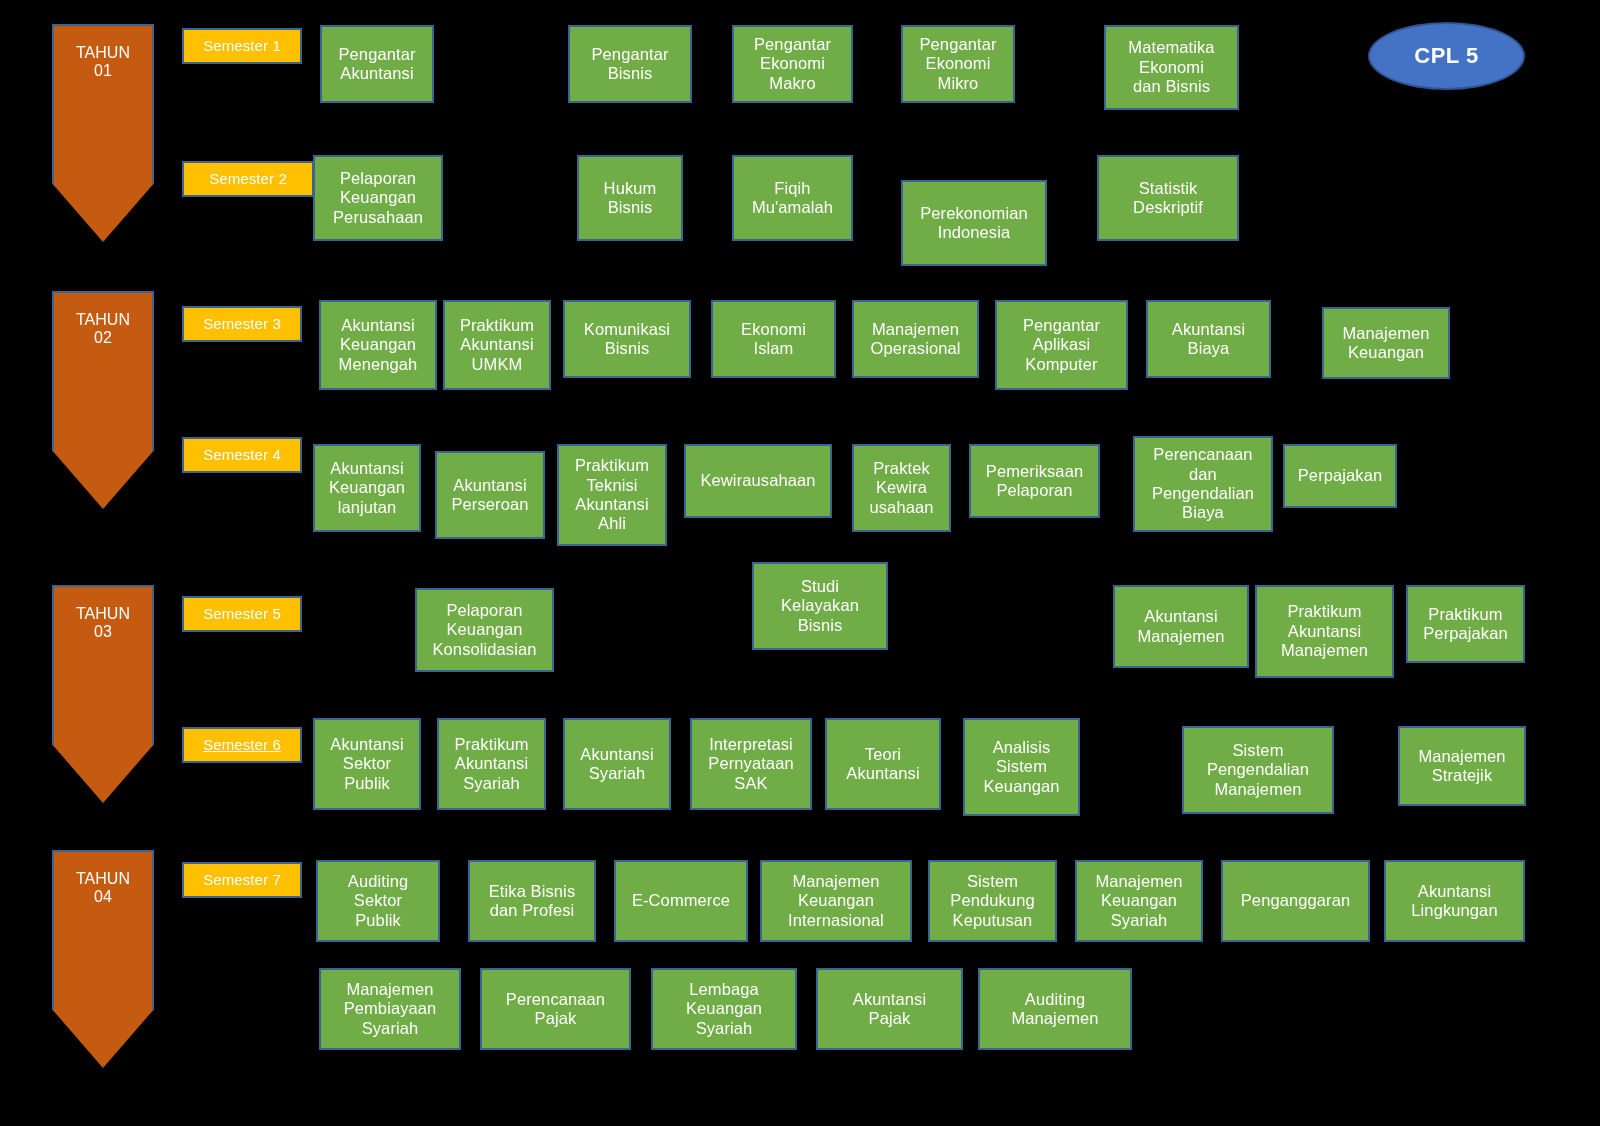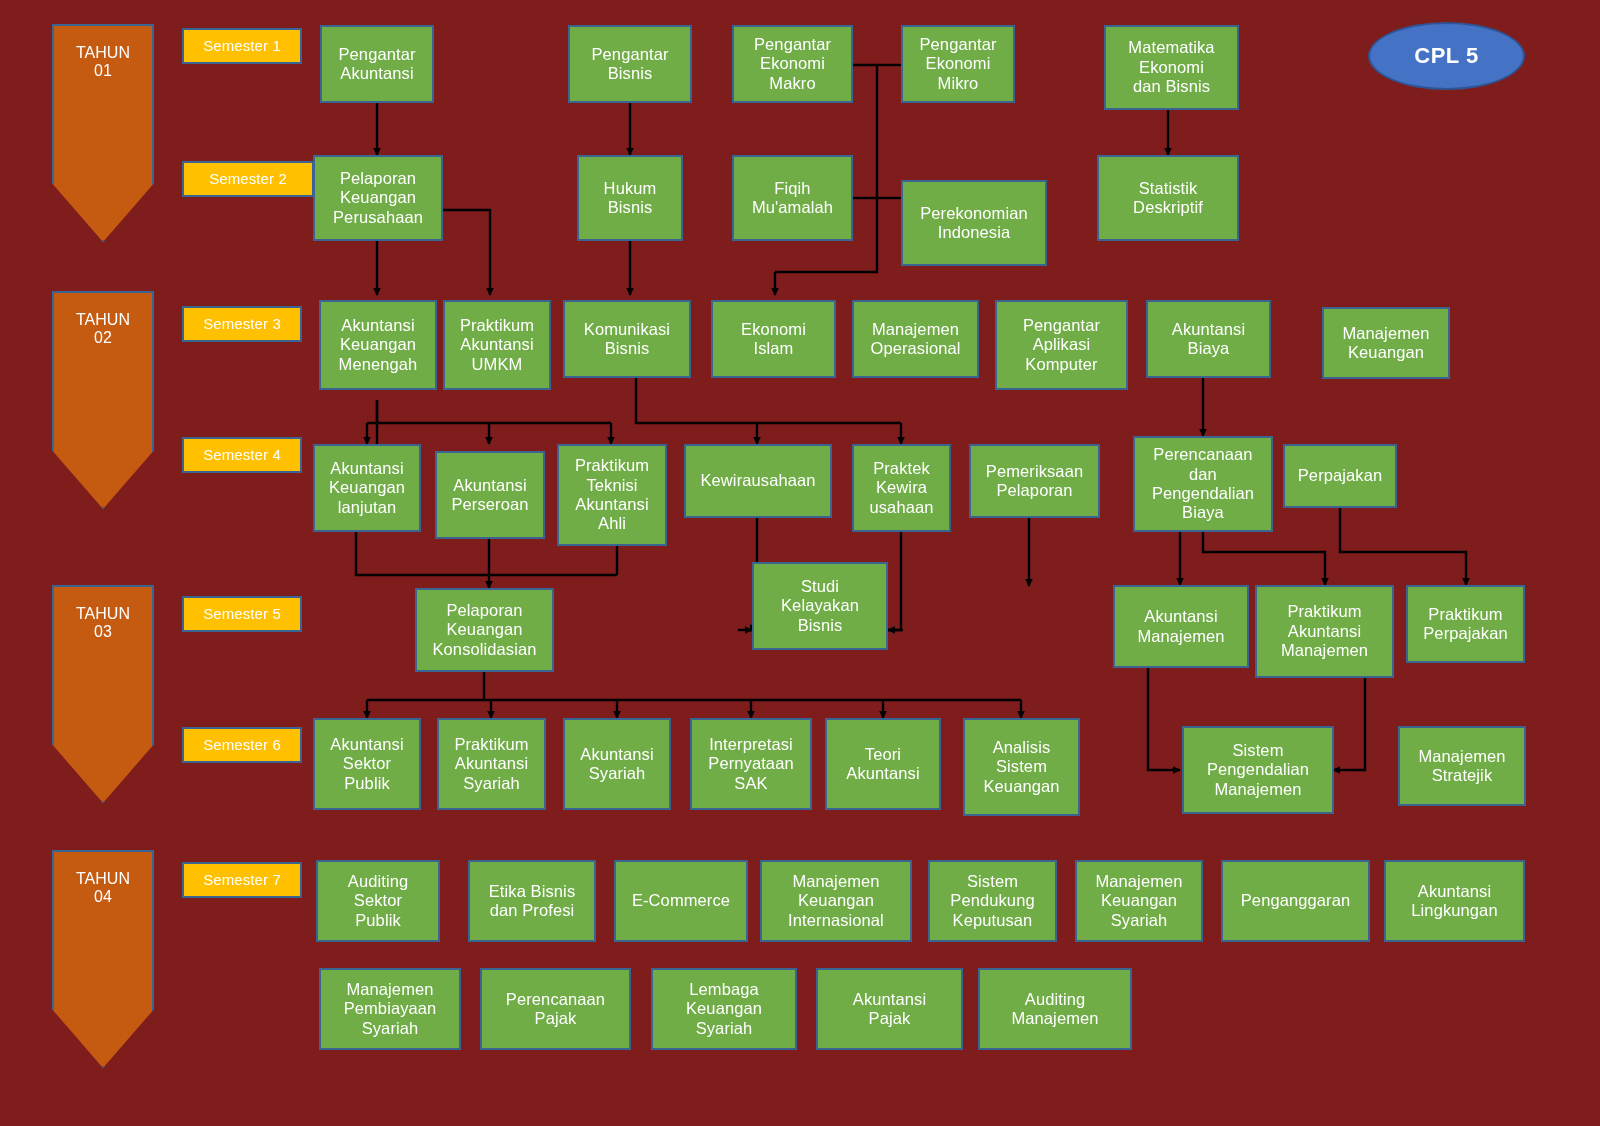--- a/index.html
+++ b/index.html
@@ -1,17 +1,17 @@
 <!DOCTYPE html>
 <html><head>
 <meta charset="utf-8">
 <style>
   html,body{margin:0;padding:0;background:#ffffff;}
   body{font-family:"Liberation Sans",sans-serif;}
-  #canvas{position:relative;width:1600px;height:1126px;background:#7f1d1d;overflow:hidden;}
+  #canvas{position:relative;width:1600px;height:1126px;background:#000000;overflow:hidden;}
 
   .node{
     position:absolute;
     box-sizing:border-box;
     display:flex;align-items:center;justify-content:center;
     text-align:center;
     color:#ffffff;
     line-height:1.18;
     white-space:pre-line;
     letter-spacing:.1px;
@@ -189,21 +189,21 @@
       <span class="yr-rule"></span>
       <span class="yr-num">04</span>
     </div>
   </div>
 
   <div class="node semester" style="left:182px;top:28px;width:120px;height:36px;">Semester 1</div>
   <div class="node semester" style="left:182px;top:161px;width:132px;height:36px;">Semester 2</div>
   <div class="node semester" style="left:182px;top:306px;width:120px;height:36px;">Semester 3</div>
   <div class="node semester" style="left:182px;top:437px;width:120px;height:36px;">Semester 4</div>
   <div class="node semester" style="left:182px;top:596px;width:120px;height:36px;">Semester 5</div>
-  <div class="node semester" style="left:182px;top:727px;width:120px;height:36px;">Semester 6</div>
+  <div class="node semester" style="left:182px;top:727px;width:120px;height:36px;text-decoration:underline;">Semester 6</div>
   <div class="node semester" style="left:182px;top:862px;width:120px;height:36px;">Semester 7</div>
 
   <div class="node course" style="left:320px;top:25px;width:114px;height:78px;">Pengantar
 Akuntansi</div>
   <div class="node course" style="left:568px;top:25px;width:124px;height:78px;">Pengantar
 Bisnis</div>
   <div class="node course" style="left:732px;top:25px;width:121px;height:78px;">Pengantar
 Ekonomi
 Makro</div>
   <div class="node course" style="left:901px;top:25px;width:114px;height:78px;">Pengantar

